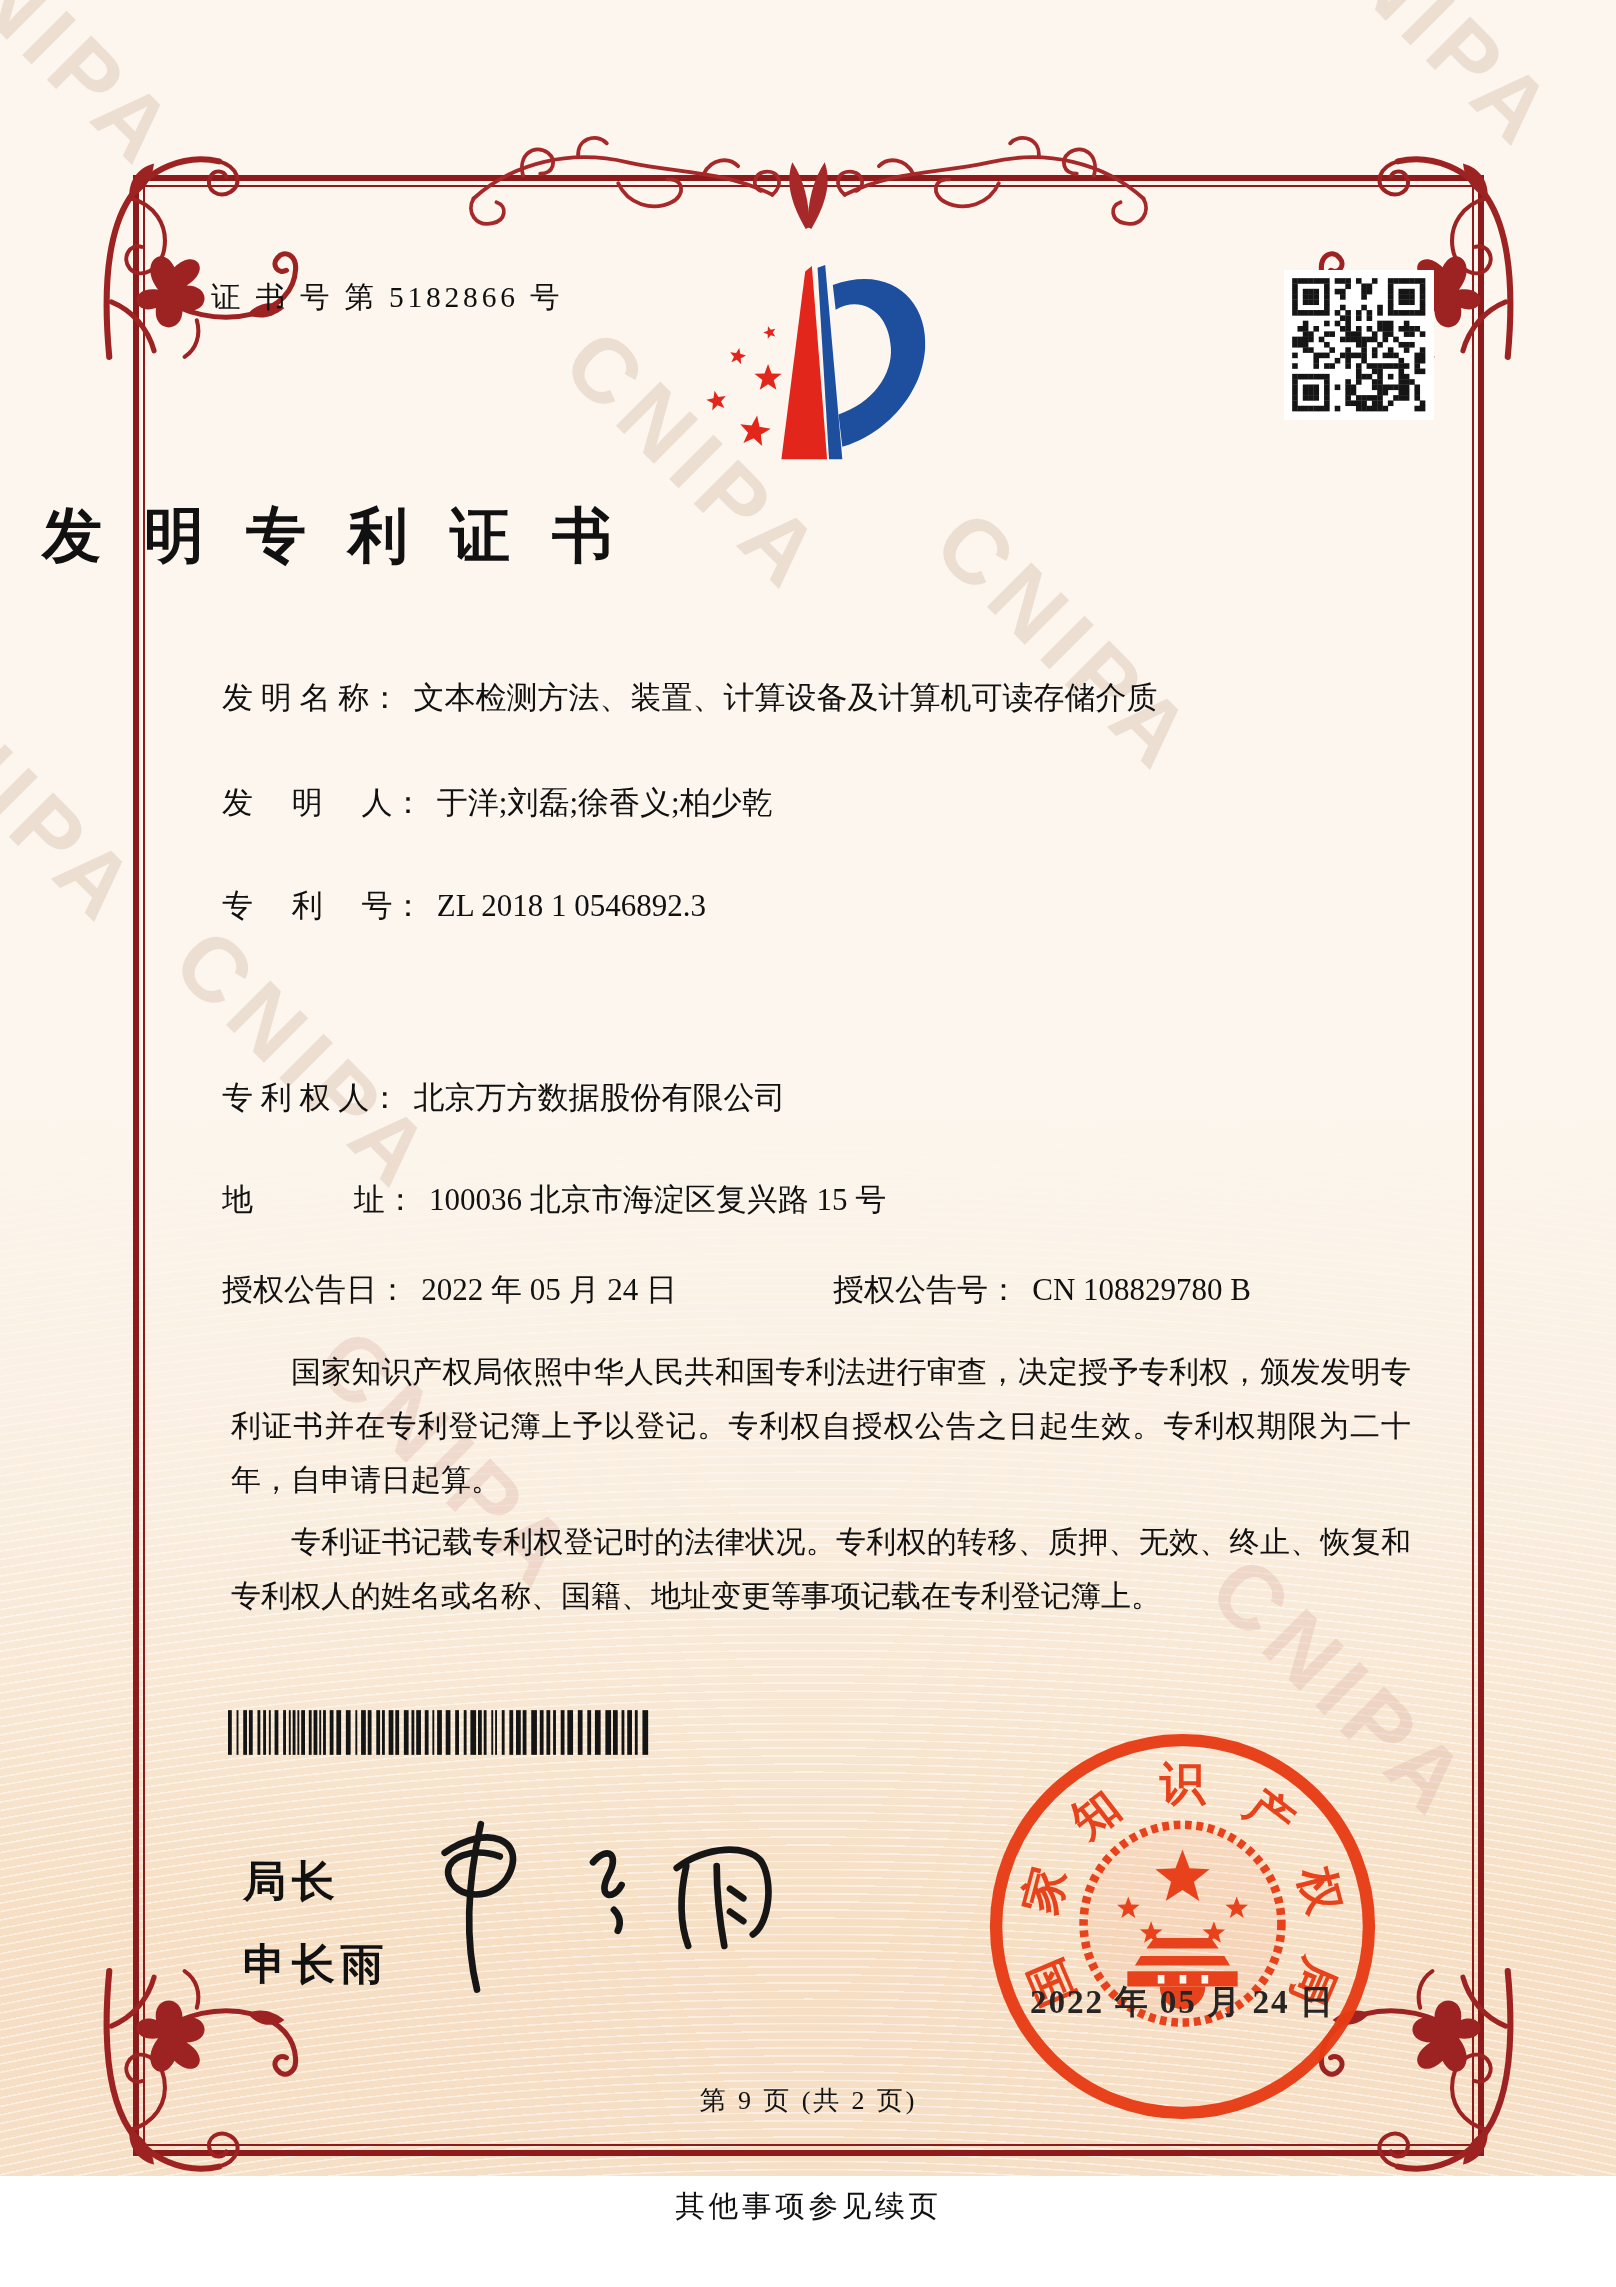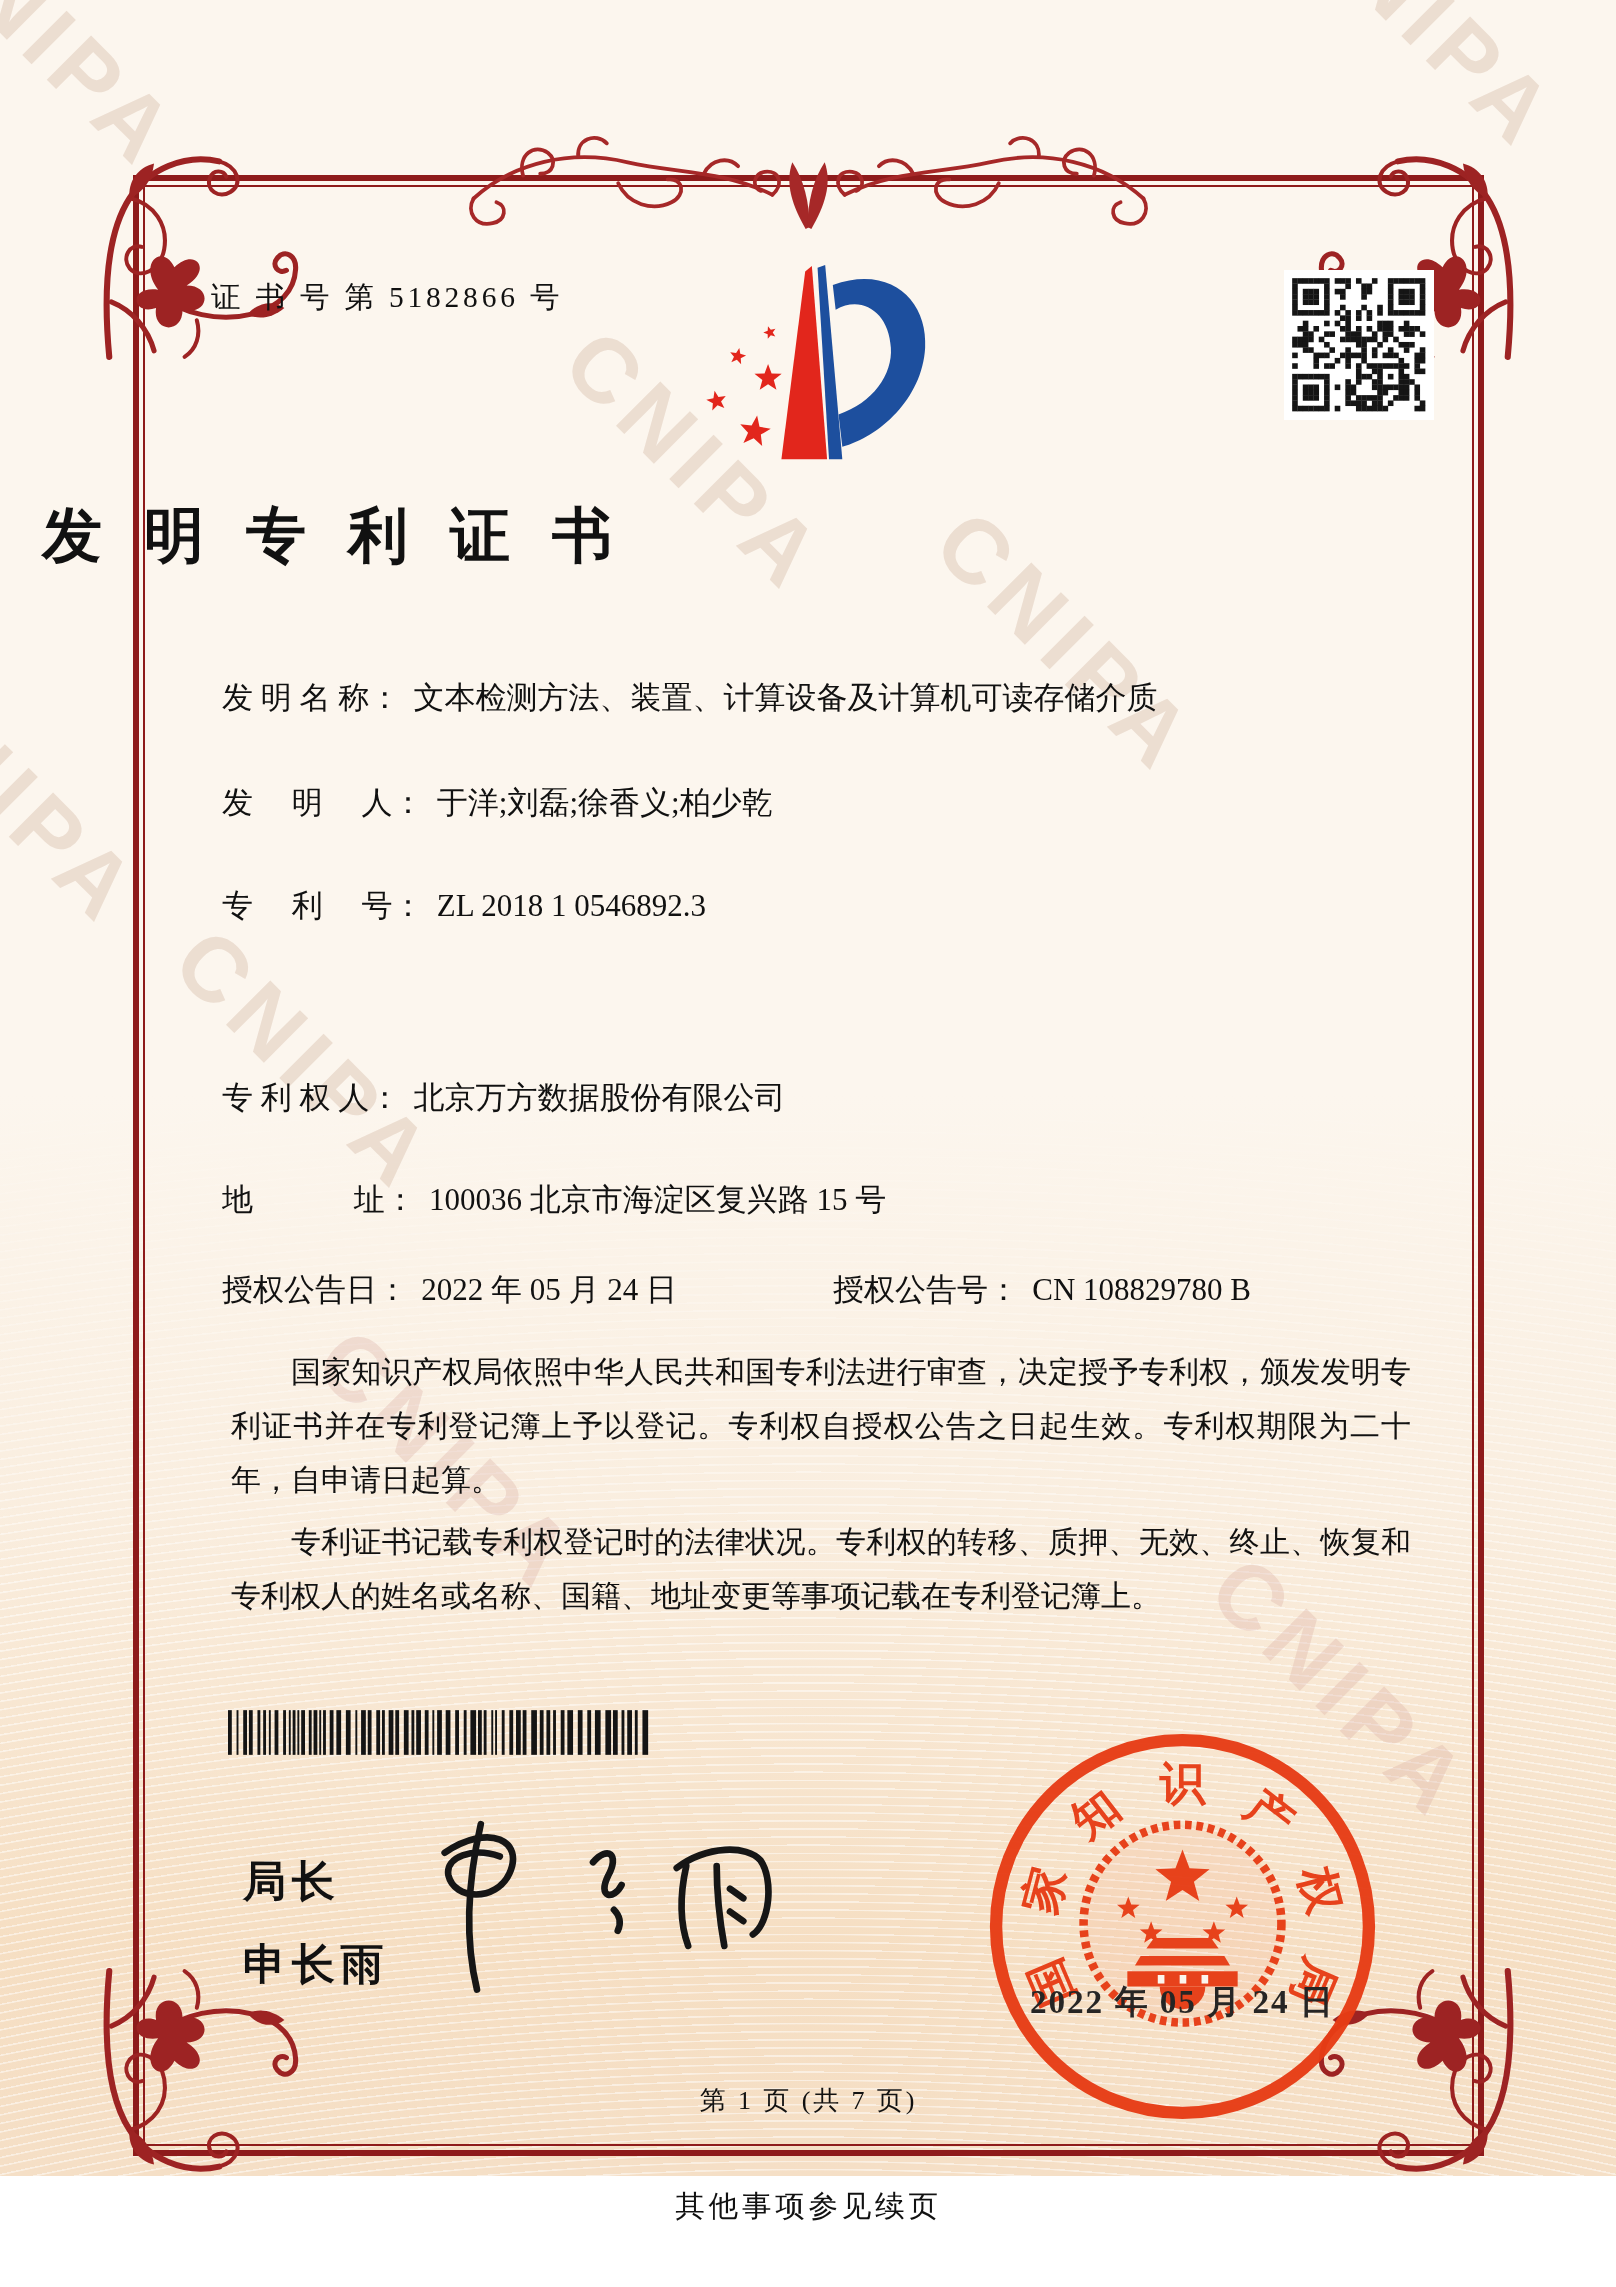--- a/index.html
+++ b/index.html
@@ -582,20 +582,20 @@
       </g>
       <g fill="#fcf6ee">
         <rect x="-26" y="54" width="7" height="9"></rect>
           <rect x="-3" y="54" width="7" height="9"></rect>
           <rect x="20" y="54" width="7" height="9"></rect>
       </g>
     </g>
     <text class="seal-date" x="215" y="306" text-anchor="middle">2022 年 05 月 24 日</text>
   </svg>
 
-  <div class="page-num">第 1 页 (共 7 页)</div>
+  <div class="page-num">第 9 页 (共 2 页)</div>
 
   <div class="bottom-strip">
     <div class="footer-note">其他事项参见续页</div>
   </div>
 
 </div>
 
 
 </body></html>

